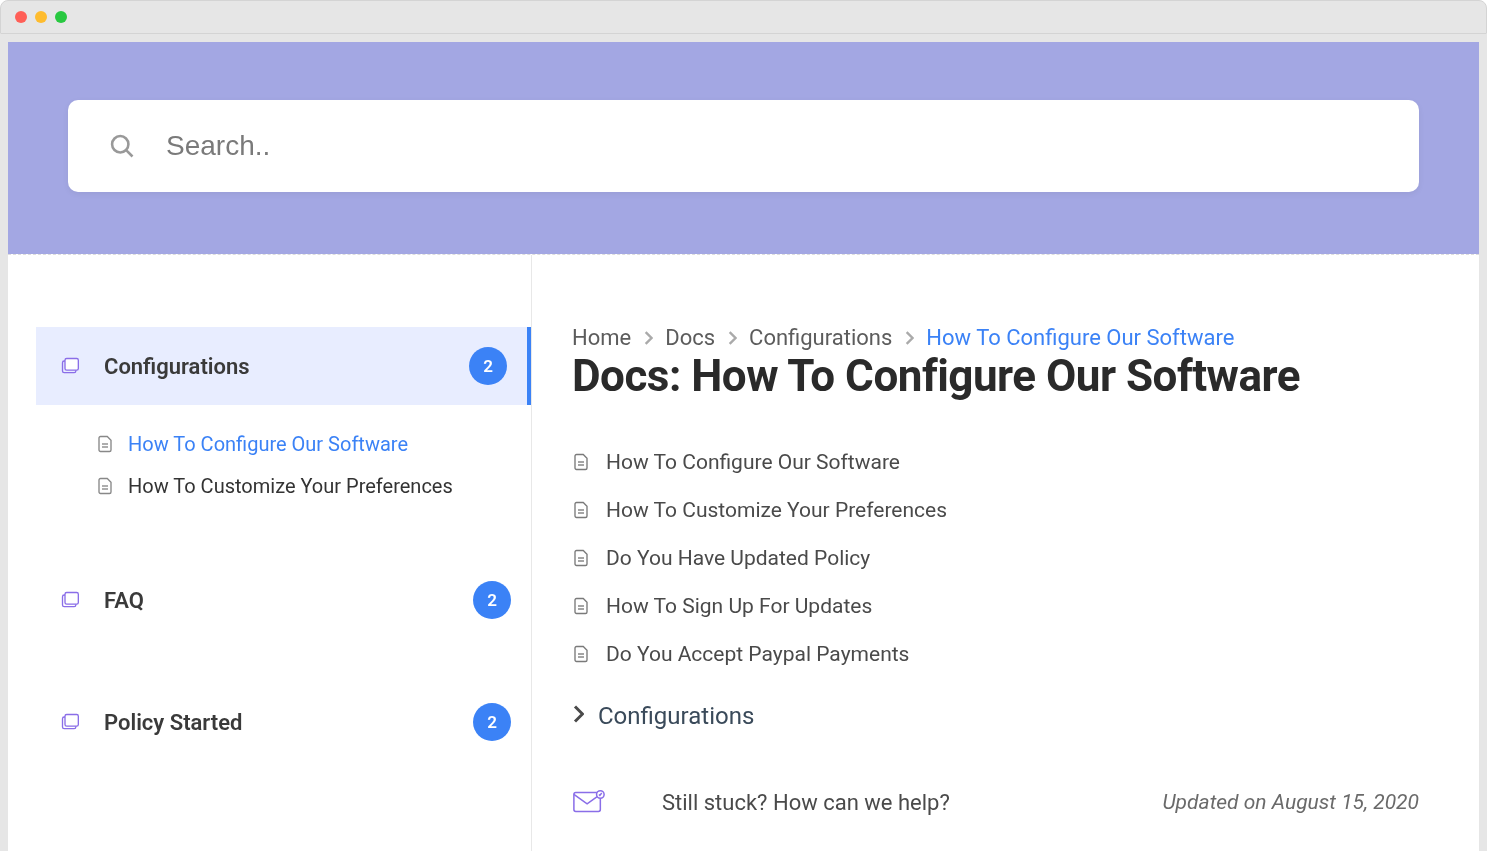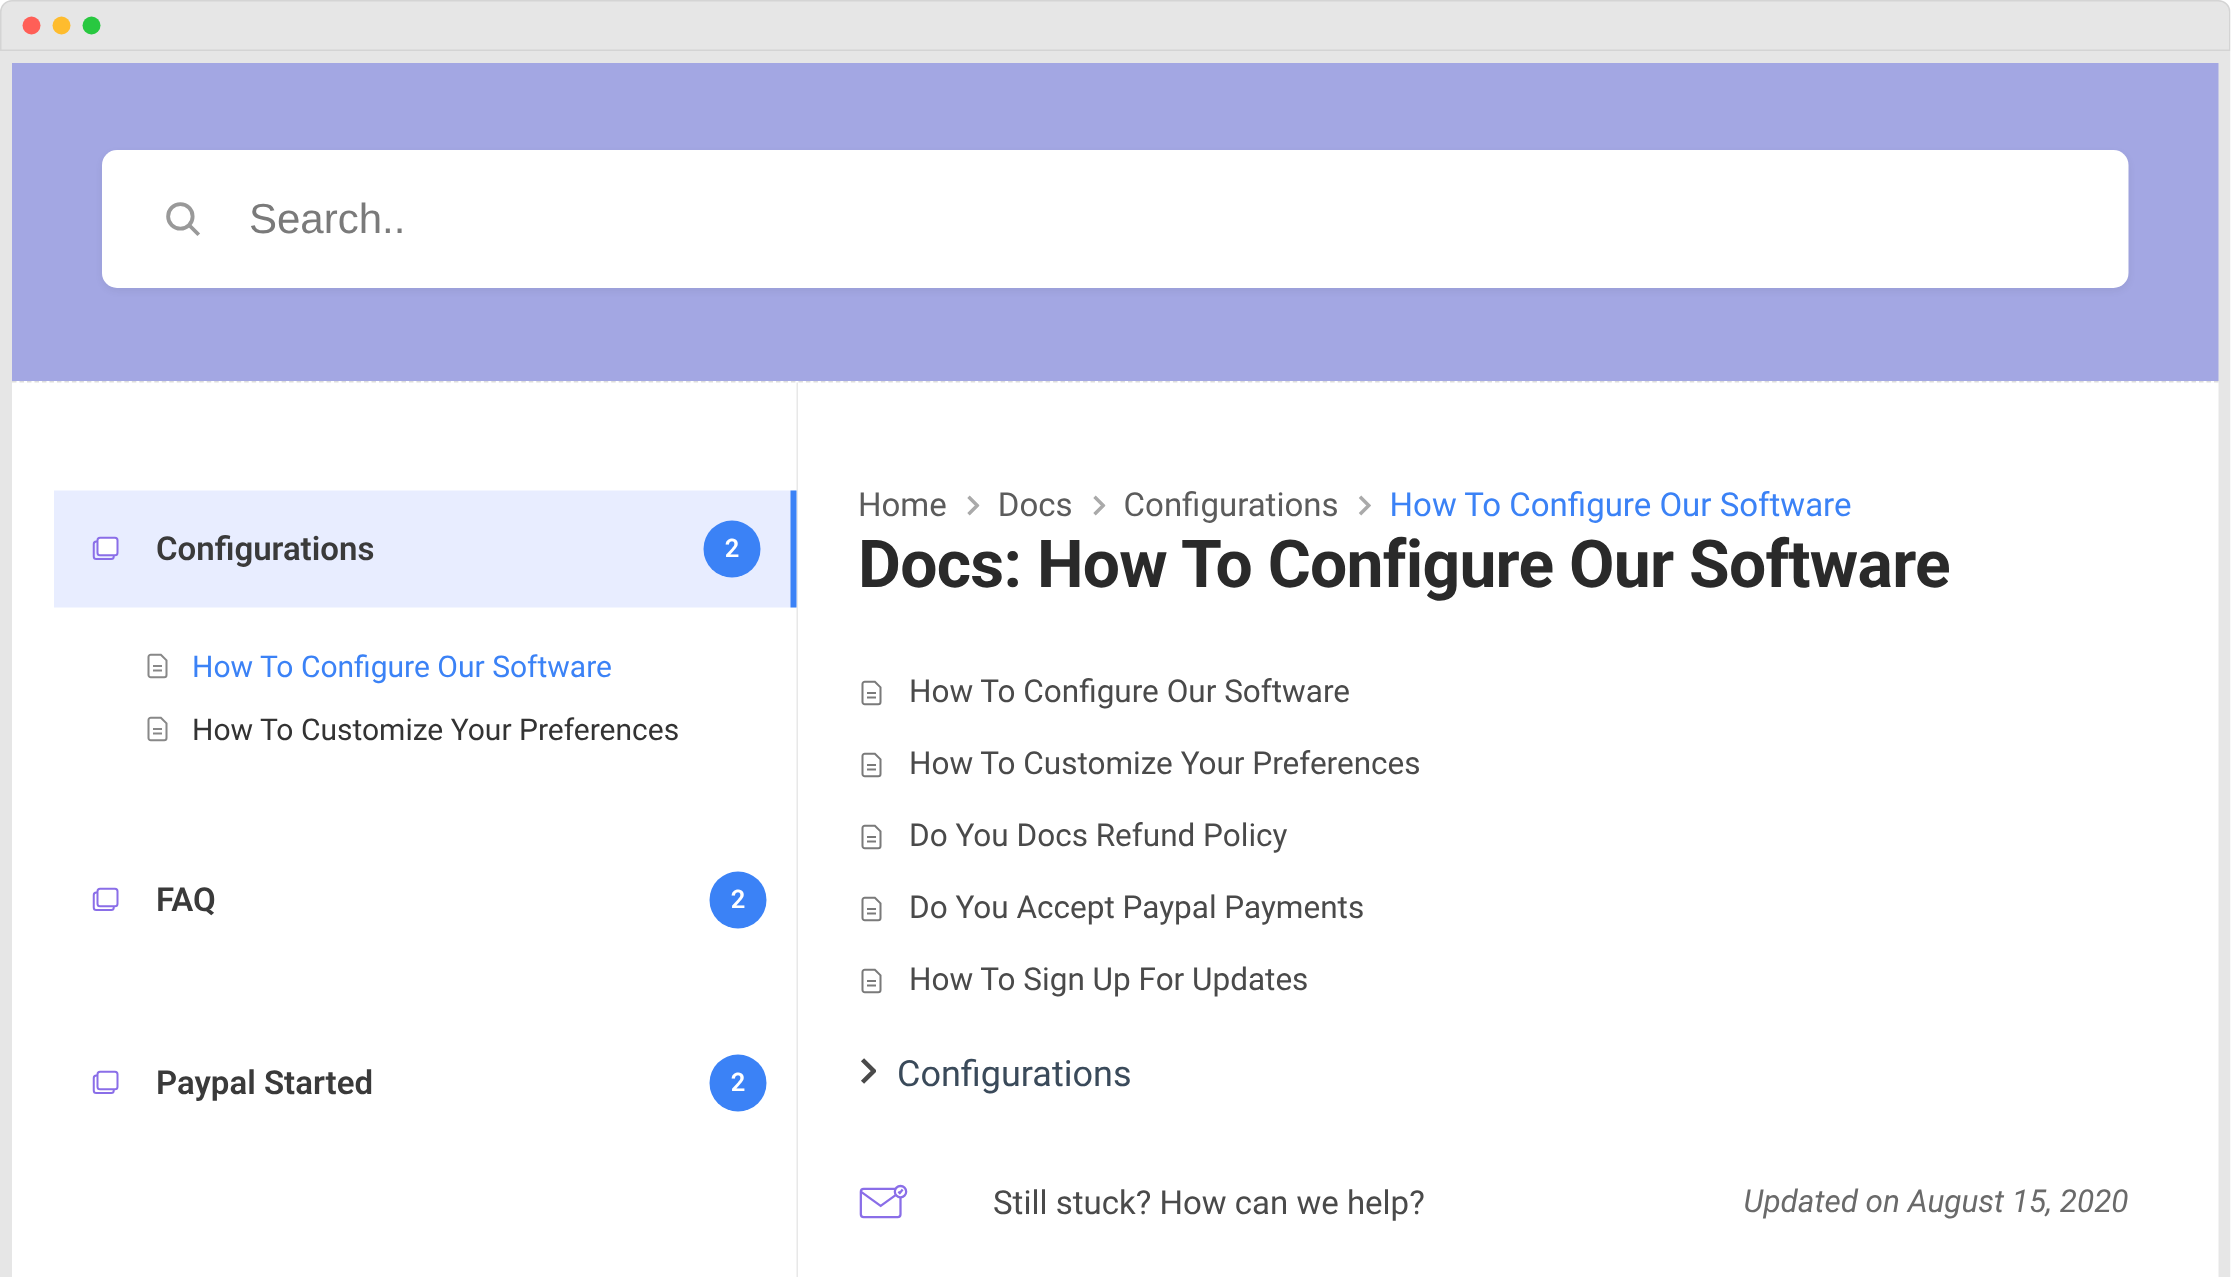--- a/index.html
+++ b/index.html
@@ -132,21 +132,21 @@
 
       <div class="cat-spacer"></div>
 
       <div class="cat-item">
         <span class="cat-icon">
           <svg viewBox="0 0 24 24" fill="none" stroke="#8a6ee8" stroke-width="1.6">
               <rect x="3" y="6" width="16" height="14" rx="2"></rect>
               <rect x="6" y="3" width="16" height="14" rx="2" fill="#fff"></rect>
             </svg>
         </span>
-        <span class="cat-label">Paypal Started</span>
+        <span class="cat-label">Policy Started</span>
         <span class="badge">2</span>
       </div>
 
     </div>
 
     <div class="main">
 
       <div class="breadcrumb">
         <span class="crumb">Home</span>
         <span class="sep">
@@ -187,37 +187,37 @@
                 <line x1="8" y1="16" x2="16" y2="16"></line>
               </svg></span>
           <span class="article-label">How To Customize Your Preferences</span>
         </div>
         <div class="article-row">
           <span class="doc-icon"><svg viewBox="0 0 24 24" fill="none" stroke="currentColor" stroke-width="1.8">
                 <path d="M6 2h9l5 5v13a2 2 0 0 1-2 2H6a2 2 0 0 1-2-2V4a2 2 0 0 1 2-2z"></path>
                 <line x1="8" y1="12" x2="16" y2="12"></line>
                 <line x1="8" y1="16" x2="16" y2="16"></line>
               </svg></span>
-          <span class="article-label">Do You Docs Refund Policy</span>
+          <span class="article-label">Do You Have Updated Policy</span>
+        </div>
+        <div class="article-row">
+          <span class="doc-icon"><svg viewBox="0 0 24 24" fill="none" stroke="currentColor" stroke-width="1.8">
+                <path d="M6 2h9l5 5v13a2 2 0 0 1-2 2H6a2 2 0 0 1-2-2V4a2 2 0 0 1 2-2z"></path>
+                <line x1="8" y1="12" x2="16" y2="12"></line>
+                <line x1="8" y1="16" x2="16" y2="16"></line>
+              </svg></span>
+          <span class="article-label">How To Sign Up For Updates</span>
         </div>
         <div class="article-row">
           <span class="doc-icon"><svg viewBox="0 0 24 24" fill="none" stroke="currentColor" stroke-width="1.8">
                 <path d="M6 2h9l5 5v13a2 2 0 0 1-2 2H6a2 2 0 0 1-2-2V4a2 2 0 0 1 2-2z"></path>
                 <line x1="8" y1="12" x2="16" y2="12"></line>
                 <line x1="8" y1="16" x2="16" y2="16"></line>
               </svg></span>
           <span class="article-label">Do You Accept Paypal Payments</span>
-        </div>
-        <div class="article-row">
-          <span class="doc-icon"><svg viewBox="0 0 24 24" fill="none" stroke="currentColor" stroke-width="1.8">
-                <path d="M6 2h9l5 5v13a2 2 0 0 1-2 2H6a2 2 0 0 1-2-2V4a2 2 0 0 1 2-2z"></path>
-                <line x1="8" y1="12" x2="16" y2="12"></line>
-                <line x1="8" y1="16" x2="16" y2="16"></line>
-              </svg></span>
-          <span class="article-label">How To Sign Up For Updates</span>
         </div>
       </div>
 
       <div class="category-link">
         <span class="chev">
           <svg width="12" height="18" viewBox="0 0 8 12" fill="none" stroke="currentColor" stroke-width="2">
               <path d="M2 1l5 5-5 5"></path>
             </svg>
         </span>
         <span class="cat-text">Configurations</span>

